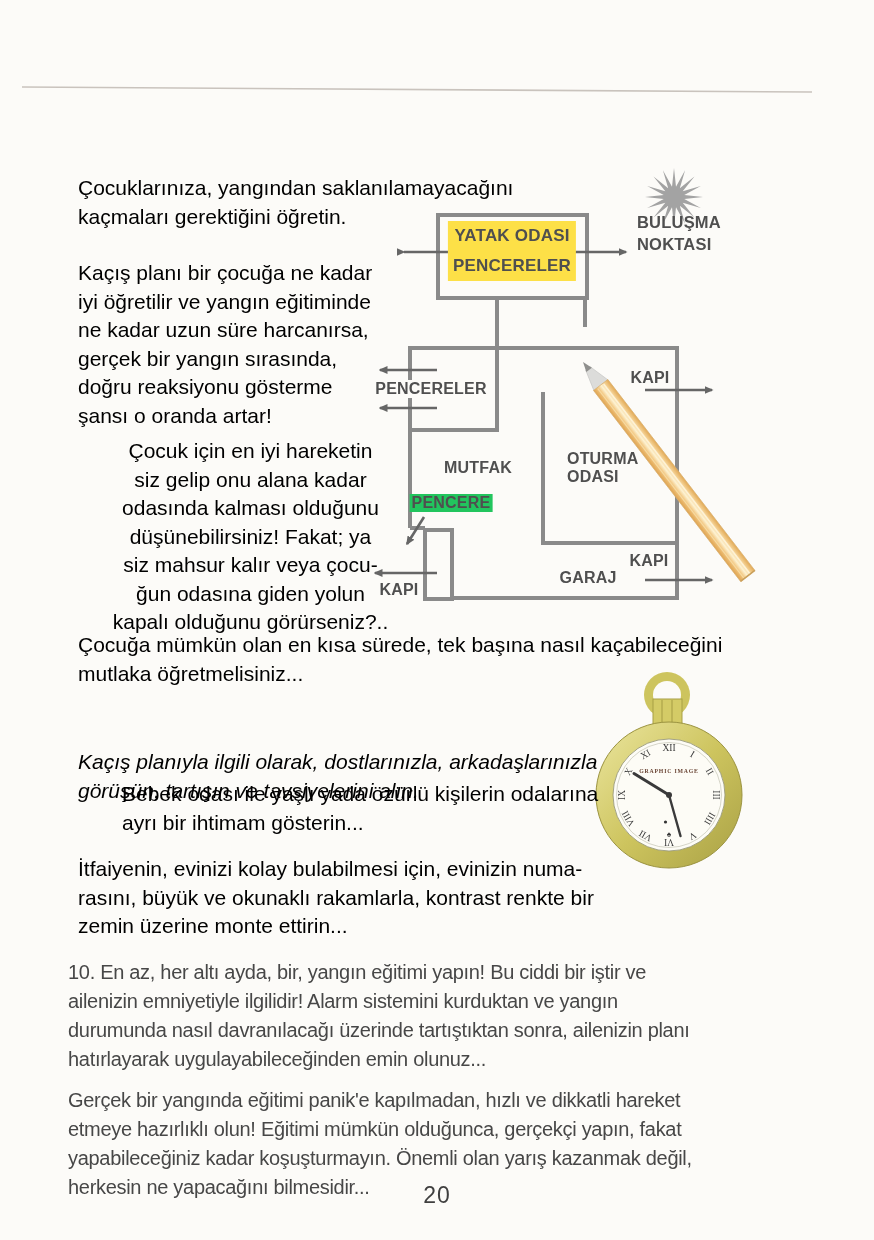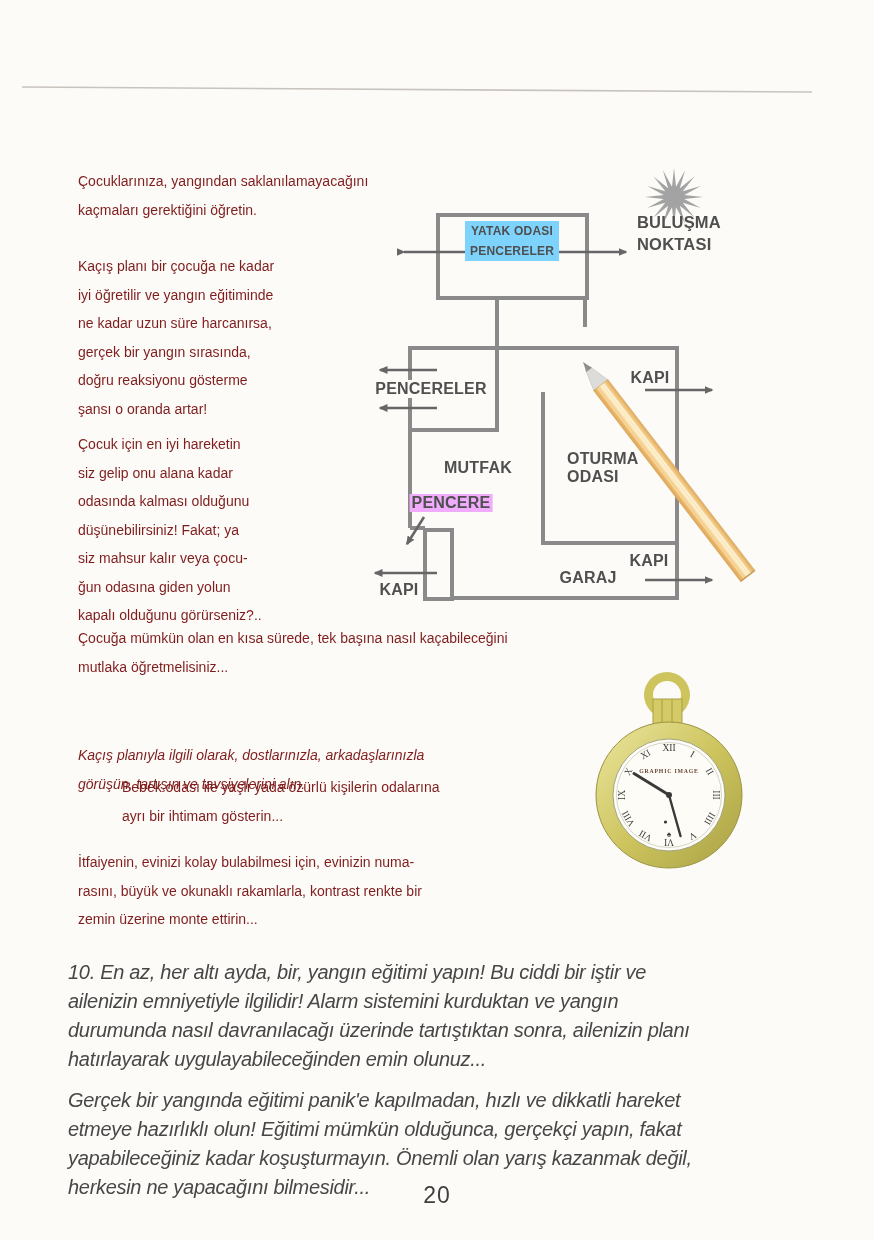--- a/index.html
+++ b/index.html
@@ -4,31 +4,31 @@
 <style>
   html,body{margin:0;padding:0;background:#d9d9d9;}
   .page{
     position:relative;width:874px;height:1240px;margin:0 auto;
     background:#fcfbf8;overflow:hidden;
     font-family:"Liberation Sans",sans-serif;color:#4d4d4d;
   }
   .svg-layer{position:absolute;left:0;top:0;z-index:1;}
   .para{
     position:absolute;z-index:2;white-space:pre-line;
-    font-size:14px;line-height:28.5px;color:#7f1d1d;
+    font-size:21px;line-height:28.5px;color:#000000;
   }
   .para.italic{font-style:italic;}
-  .para.tight{font-size:20px;letter-spacing:-0.3px;line-height:29px;color:#474747;font-style:italic;}
+  .para.tight{font-size:20px;letter-spacing:-0.3px;line-height:29px;color:#474747;}
   .dlabel{
     position:absolute;z-index:3;font-weight:bold;font-size:16px;
     line-height:18px;color:#4f4f4f;white-space:pre-line;letter-spacing:0.2px;
   }
   .dlabel.center{transform:translateX(-50%);text-align:center;}
   .bedroom-label{
-    font-size:12px;line-height:20px;background:#7dd3fc;padding:0 5px;
+    font-size:17px;line-height:30px;background:#fde047;padding:0 5px;
   }
   .meeting-label{font-size:16.5px;line-height:22px;}
   .pagenum{
     position:absolute;z-index:2;left:0;width:874px;text-align:center;
     font-size:23px;color:#3f3f3f;letter-spacing:1px;
   }
   .numeral{
     font-family:"Liberation Serif",serif;font-size:9.5px;fill:#3b3b3b;
   }
   .brand{
@@ -149,21 +149,21 @@
   <p class="para" style="left:78px;top:153px;width:460px;">Çocuklarınıza, yangından saklanılamayacağını
 kaçmaları gerektiğini öğretin.</p>
 
   <p class="para" style="left:78px;top:238px;width:345px;">Kaçış planı bir çocuğa ne kadar
 iyi öğretilir ve yangın eğitiminde
 ne kadar uzun süre harcanırsa,
 gerçek bir yangın sırasında,
 doğru reaksiyonu gösterme
 şansı o oranda artar!</p>
 
-  <p class="para" style="left:78px;top:416px;width:345px;">Çocuk için en iyi hareketin
+  <p class="para" style="left:78px;top:416px;width:345px;text-align:center;">Çocuk için en iyi hareketin
 siz gelip onu alana kadar
 odasında kalması olduğunu
 düşünebilirsiniz! Fakat; ya
 siz mahsur kalır veya çocu-
 ğun odasına giden yolun
 kapalı olduğunu görürseniz?..</p>
 
   <p class="para" style="left:78px;top:610px;width:740px;">Çocuğa mümkün olan en kısa sürede, tek başına nasıl kaçabileceğini
 mutlaka öğretmelisiniz...</p>
 
@@ -195,21 +195,21 @@
   <div class="dlabel meeting-label" style="left:637px;top:211px;">BULUŞMA
 NOKTASI</div>
 
   <div class="dlabel center" style="left:431px;top:380px;background:#fcfbf8;padding:0 2px;">PENCERELER</div>
 
   <div class="dlabel center" style="left:478px;top:459px;">MUTFAK</div>
 
   <div class="dlabel" style="left:567px;top:450px;">OTURMA
 ODASI</div>
 
-  <div class="dlabel center" style="left:451px;top:494px;background:#f0abfc;padding:0 2px;">PENCERE</div>
+  <div class="dlabel center" style="left:451px;top:494px;background:#22c55e;padding:0 2px;">PENCERE</div>
 
   <div class="dlabel center" style="left:650px;top:369px;">KAPI</div>
 
   <div class="dlabel center" style="left:399px;top:581px;">KAPI</div>
 
   <div class="dlabel center" style="left:649px;top:552px;">KAPI</div>
 
   <div class="dlabel center" style="left:588px;top:569px;">GARAJ</div>
 
 </div>

